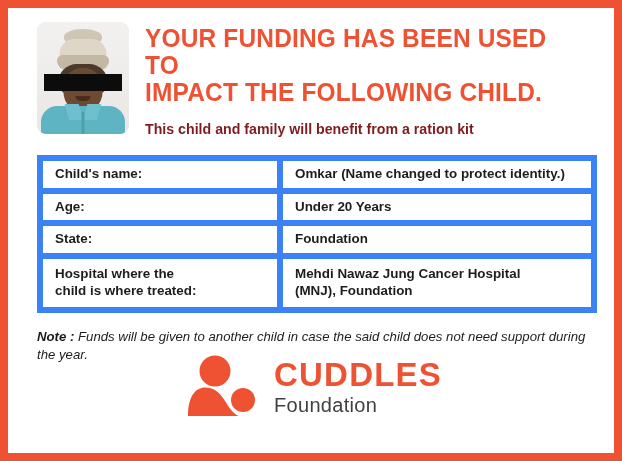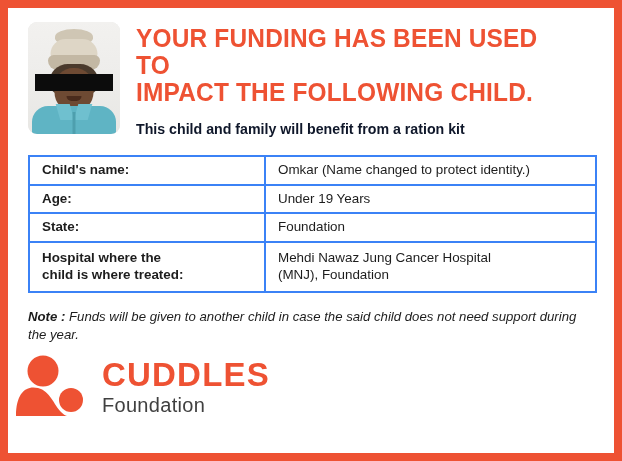--- a/index.html
+++ b/index.html
@@ -13,21 +13,21 @@
     position:relative;
     width:622px;height:461px;
     box-sizing:border-box;
     border:8px solid #EE5233;
     background:#ffffff;
   }
   .inner{
     position:relative;
     width:100%;height:100%;
     box-sizing:border-box;
-    padding:14px 17px 0 20px;
+    padding:14px 17px 0 29px;
     border-radius:8px;
   }
 
   
   .top{
     display:flex;
     align-items:flex-start;
     gap:16px;
   }
   .photo-frame{
@@ -105,65 +105,66 @@
     font-weight:bold;
     font-size:26px;
     line-height:27px;
     letter-spacing:0.2px;
     text-transform:uppercase;
     transform:scaleX(0.94);
     transform-origin:left top;
     margin:0;
   }
   .subtitle{
-    color:#0f172a;
+    color:#7f1d1d;
     font-weight:bold;
     font-size:14.2px;
     line-height:19px;
     margin-top:14px;
   }
 
   
   .table{
     margin-top:16px;
     border:1px solid #b9b9b9;
     border-collapse:collapse;
     width:100%;
     table-layout:fixed;
   }
   .table td{
-    border:2px solid #3b82f6;
+    border:6px solid #3b82f6;
     padding:4px 9px 5px 12px;
     font-size:13.4px;
     line-height:17.5px;
     color:#1d1d1d;
     vertical-align:top;
   }
   .table td.k{width:213px;font-weight:bold;}
-  .table td.v{font-weight:normal;}
+  .table td.v{font-weight:bold;}
   .row-tall td{padding-top:6px;padding-bottom:7px;}
 
   
   .note{
     margin-top:15px;
     font-style:italic;
     font-size:13.2px;
     line-height:18px;
     color:#1d1d1d;
     padding-right:10px;
   }
   .note b{font-weight:bold;}
 
   
   .logo{
     position:absolute;
     left:8px;right:0;
     bottom:36px;
     display:flex;
     align-items:center;
+    justify-content:center;
     gap:14px;
   }
   .logo-mark{width:72px;height:62px;display:block;}
   .logo-text{line-height:1;}
   .logo-word{
     color:#EE5233;
     font-weight:bold;
     font-size:33px;
     letter-spacing:1.2px;
     display:block;
@@ -214,21 +215,21 @@
     </div>
 
     <table class="table">
       <tbody>
         <tr>
           <td class="k">Child's name:</td>
           <td class="v">Omkar (Name changed to protect identity.)</td>
         </tr>
         <tr>
           <td class="k">Age:</td>
-          <td class="v">Under 19 Years</td>
+          <td class="v">Under 20 Years</td>
         </tr>
         <tr>
           <td class="k">State:</td>
           <td class="v">Foundation</td>
         </tr>
         <tr class="row-tall">
           <td class="k">
             <div>Hospital where the</div>
             <div>child is where treated:</div>
           </td>

